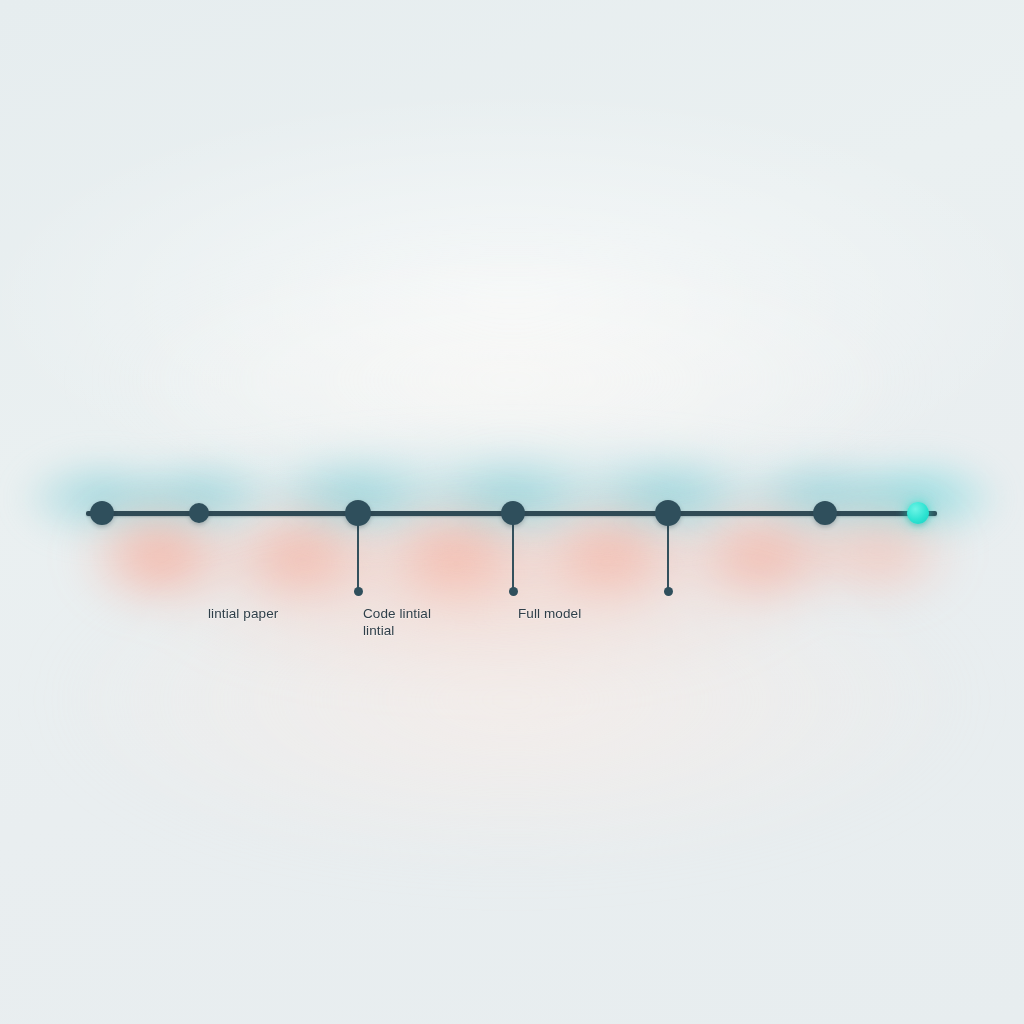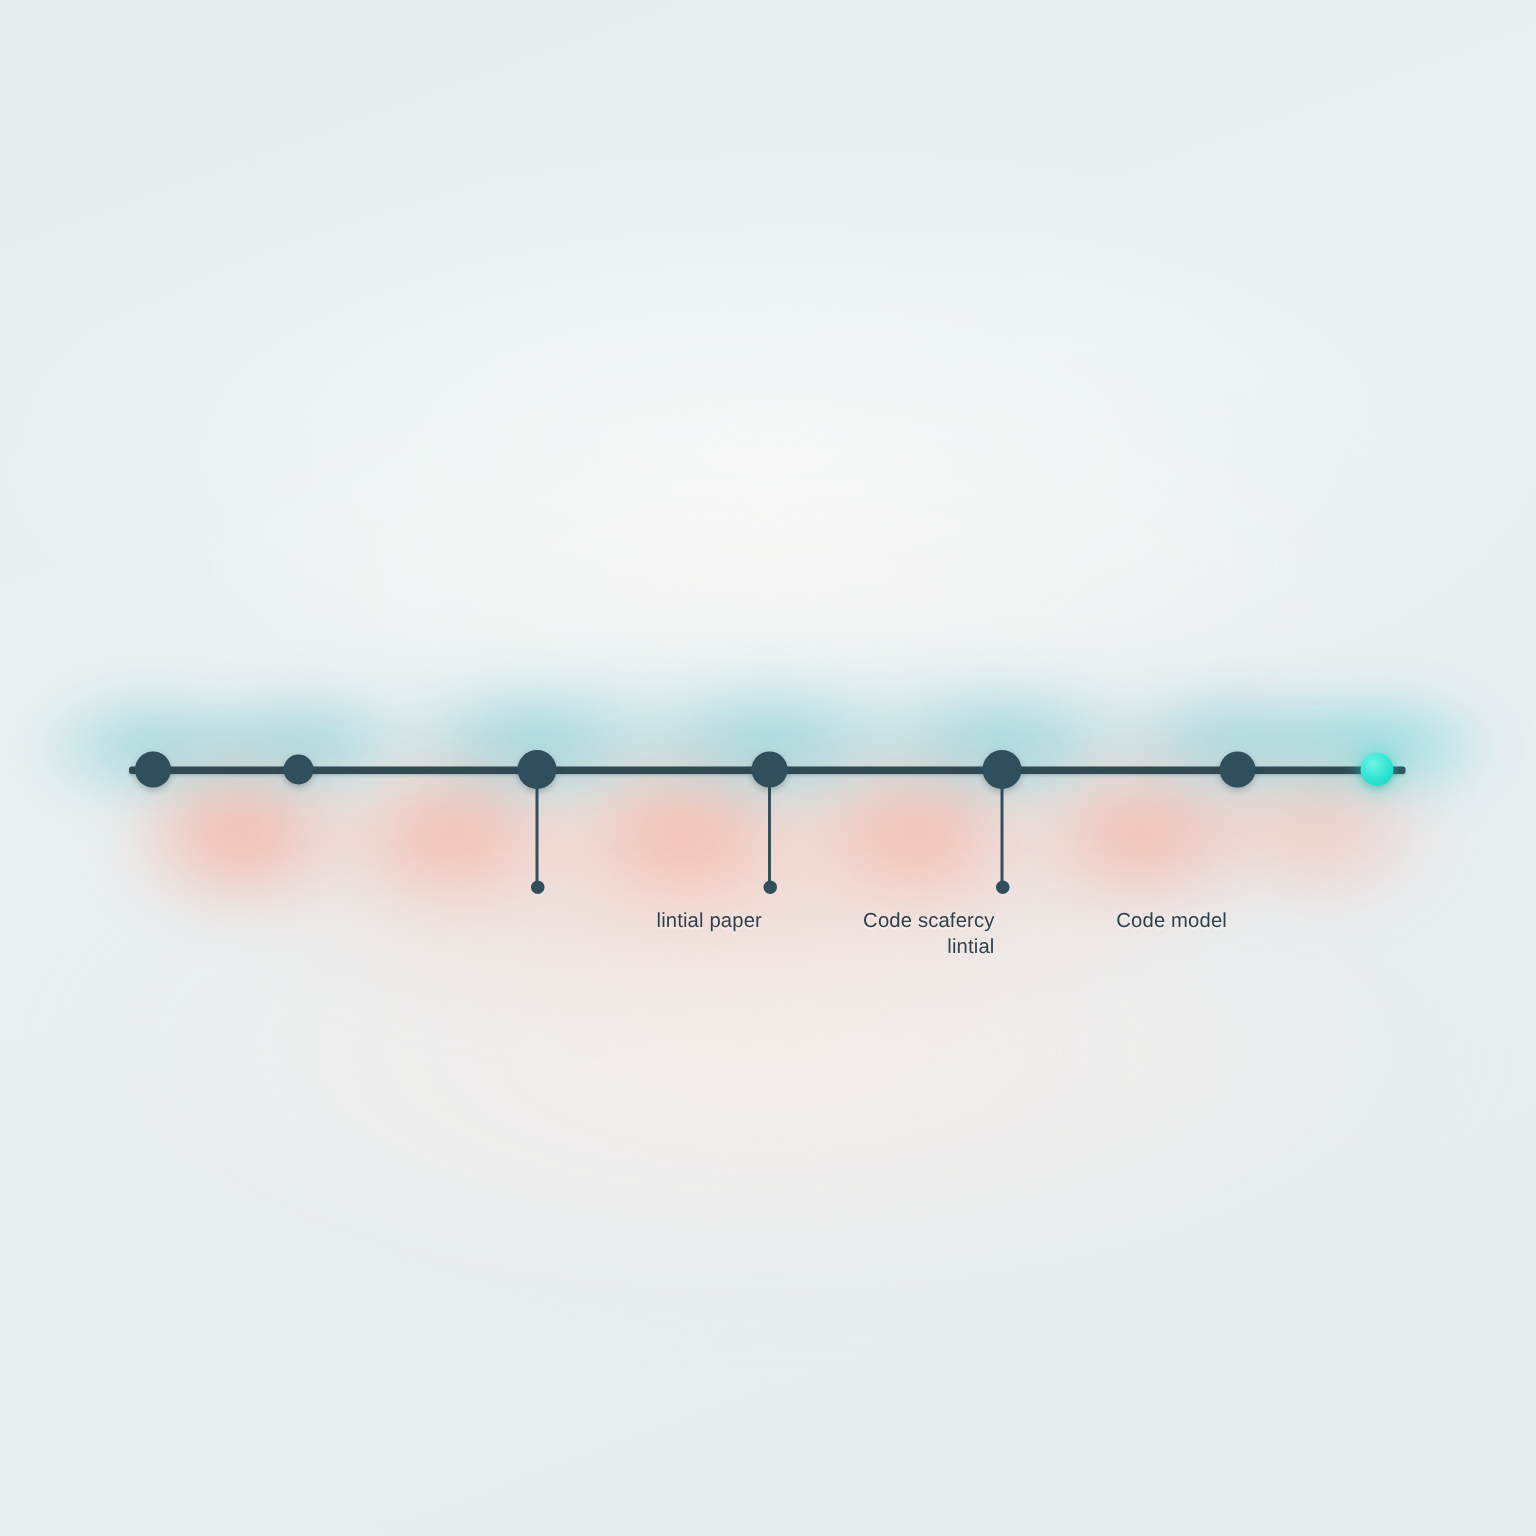--- a/index.html
+++ b/index.html
@@ -107,21 +107,21 @@
   .connector-dot {
     position: absolute;
     width: 9px;
     height: 9px;
     border-radius: 50%;
     background: #2f4f5c;
   }
 
   .label {
     position: absolute;
-    text-align: right;
+    text-align: left;
     color: #2f3f49;
     font-size: 13.5px;
     line-height: 17px;
     letter-spacing: 0.1px;
     white-space: nowrap;
     text-shadow: 0 1px 1px rgba(255,255,255,0.55);
   }
   .label .line2 {
     display: block;
   }
@@ -139,23 +139,23 @@
 
   <div class="rail" style="left: 86px; top: 510.5px; width: 851px; height: 5px; background: rgb(47, 74, 85);"></div>
       <div class="node" style="left: 90px; top: 501px; width: 24px; height: 24px; background: rgb(47, 79, 92);"></div>
       <div class="node" style="left: 189px; top: 503px; width: 20px; height: 20px; background: rgb(47, 79, 92);"></div>
       <div class="connector" style="left: 357px; top: 513px; height: 78px;"></div>
       <div class="connector-dot" style="left: 353.5px; top: 586.5px; background: rgb(47, 79, 92);"></div>
       <div class="label" style="left: 208px; top: 605px; width: 300px; color: rgb(47, 63, 73);"><span>lintial paper</span></div>
       <div class="node" style="left: 345px; top: 500px; width: 26px; height: 26px; background: rgb(47, 79, 92);"></div>
       <div class="connector" style="left: 512px; top: 513px; height: 78px;"></div>
       <div class="connector-dot" style="left: 508.5px; top: 586.5px; background: rgb(47, 79, 92);"></div>
-      <div class="label" style="left: 363px; top: 605px; width: 300px; color: rgb(47, 63, 73);"><span>Code scafercy</span><span class="line2">lintial</span></div>
+      <div class="label" style="left: 363px; top: 605px; width: 300px; color: rgb(47, 63, 73);"><span>Code lintial</span><span class="line2">lintial</span></div>
       <div class="node" style="left: 501px; top: 501px; width: 24px; height: 24px; background: rgb(47, 79, 92);"></div>
       <div class="connector" style="left: 667px; top: 513px; height: 78px;"></div>
       <div class="connector-dot" style="left: 663.5px; top: 586.5px; background: rgb(47, 79, 92);"></div>
-      <div class="label" style="left: 518px; top: 605px; width: 300px; color: rgb(47, 63, 73);"><span>Code model</span></div>
+      <div class="label" style="left: 518px; top: 605px; width: 300px; color: rgb(47, 63, 73);"><span>Full model</span></div>
       <div class="node" style="left: 655px; top: 500px; width: 26px; height: 26px; background: rgb(47, 79, 92);"></div>
       <div class="node" style="left: 813px; top: 501px; width: 24px; height: 24px; background: rgb(47, 79, 92);"></div>
       <div class="node accent" style="left: 907px; top: 502px; width: 22px; height: 22px;"></div>
     </div>
 
 </div>
 
 </body></html>

